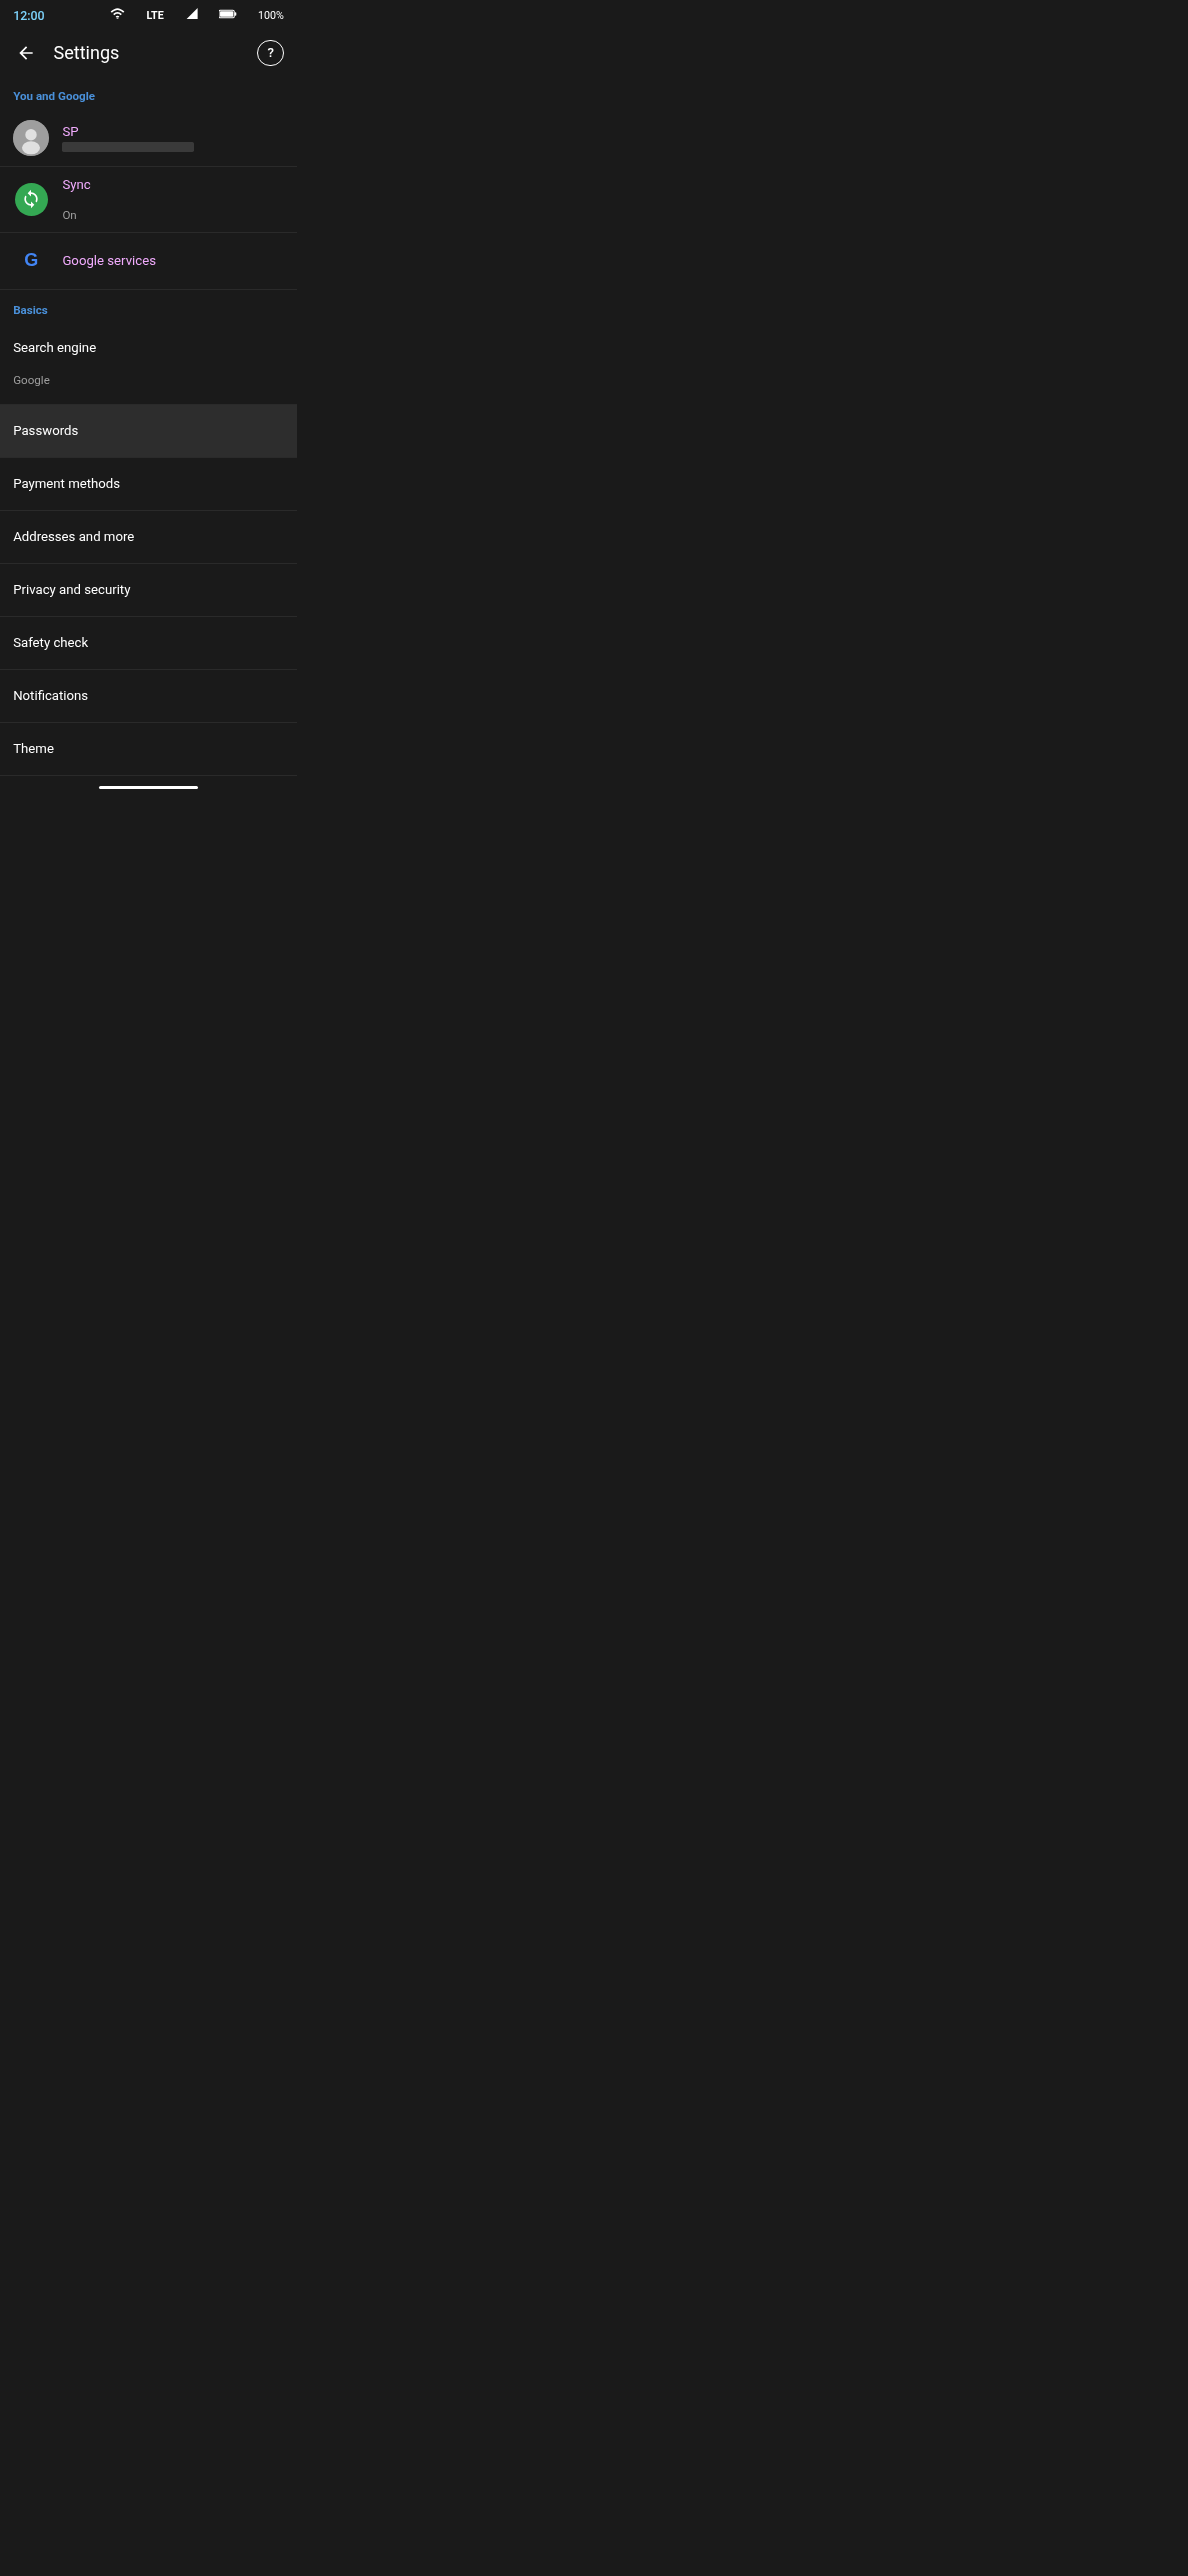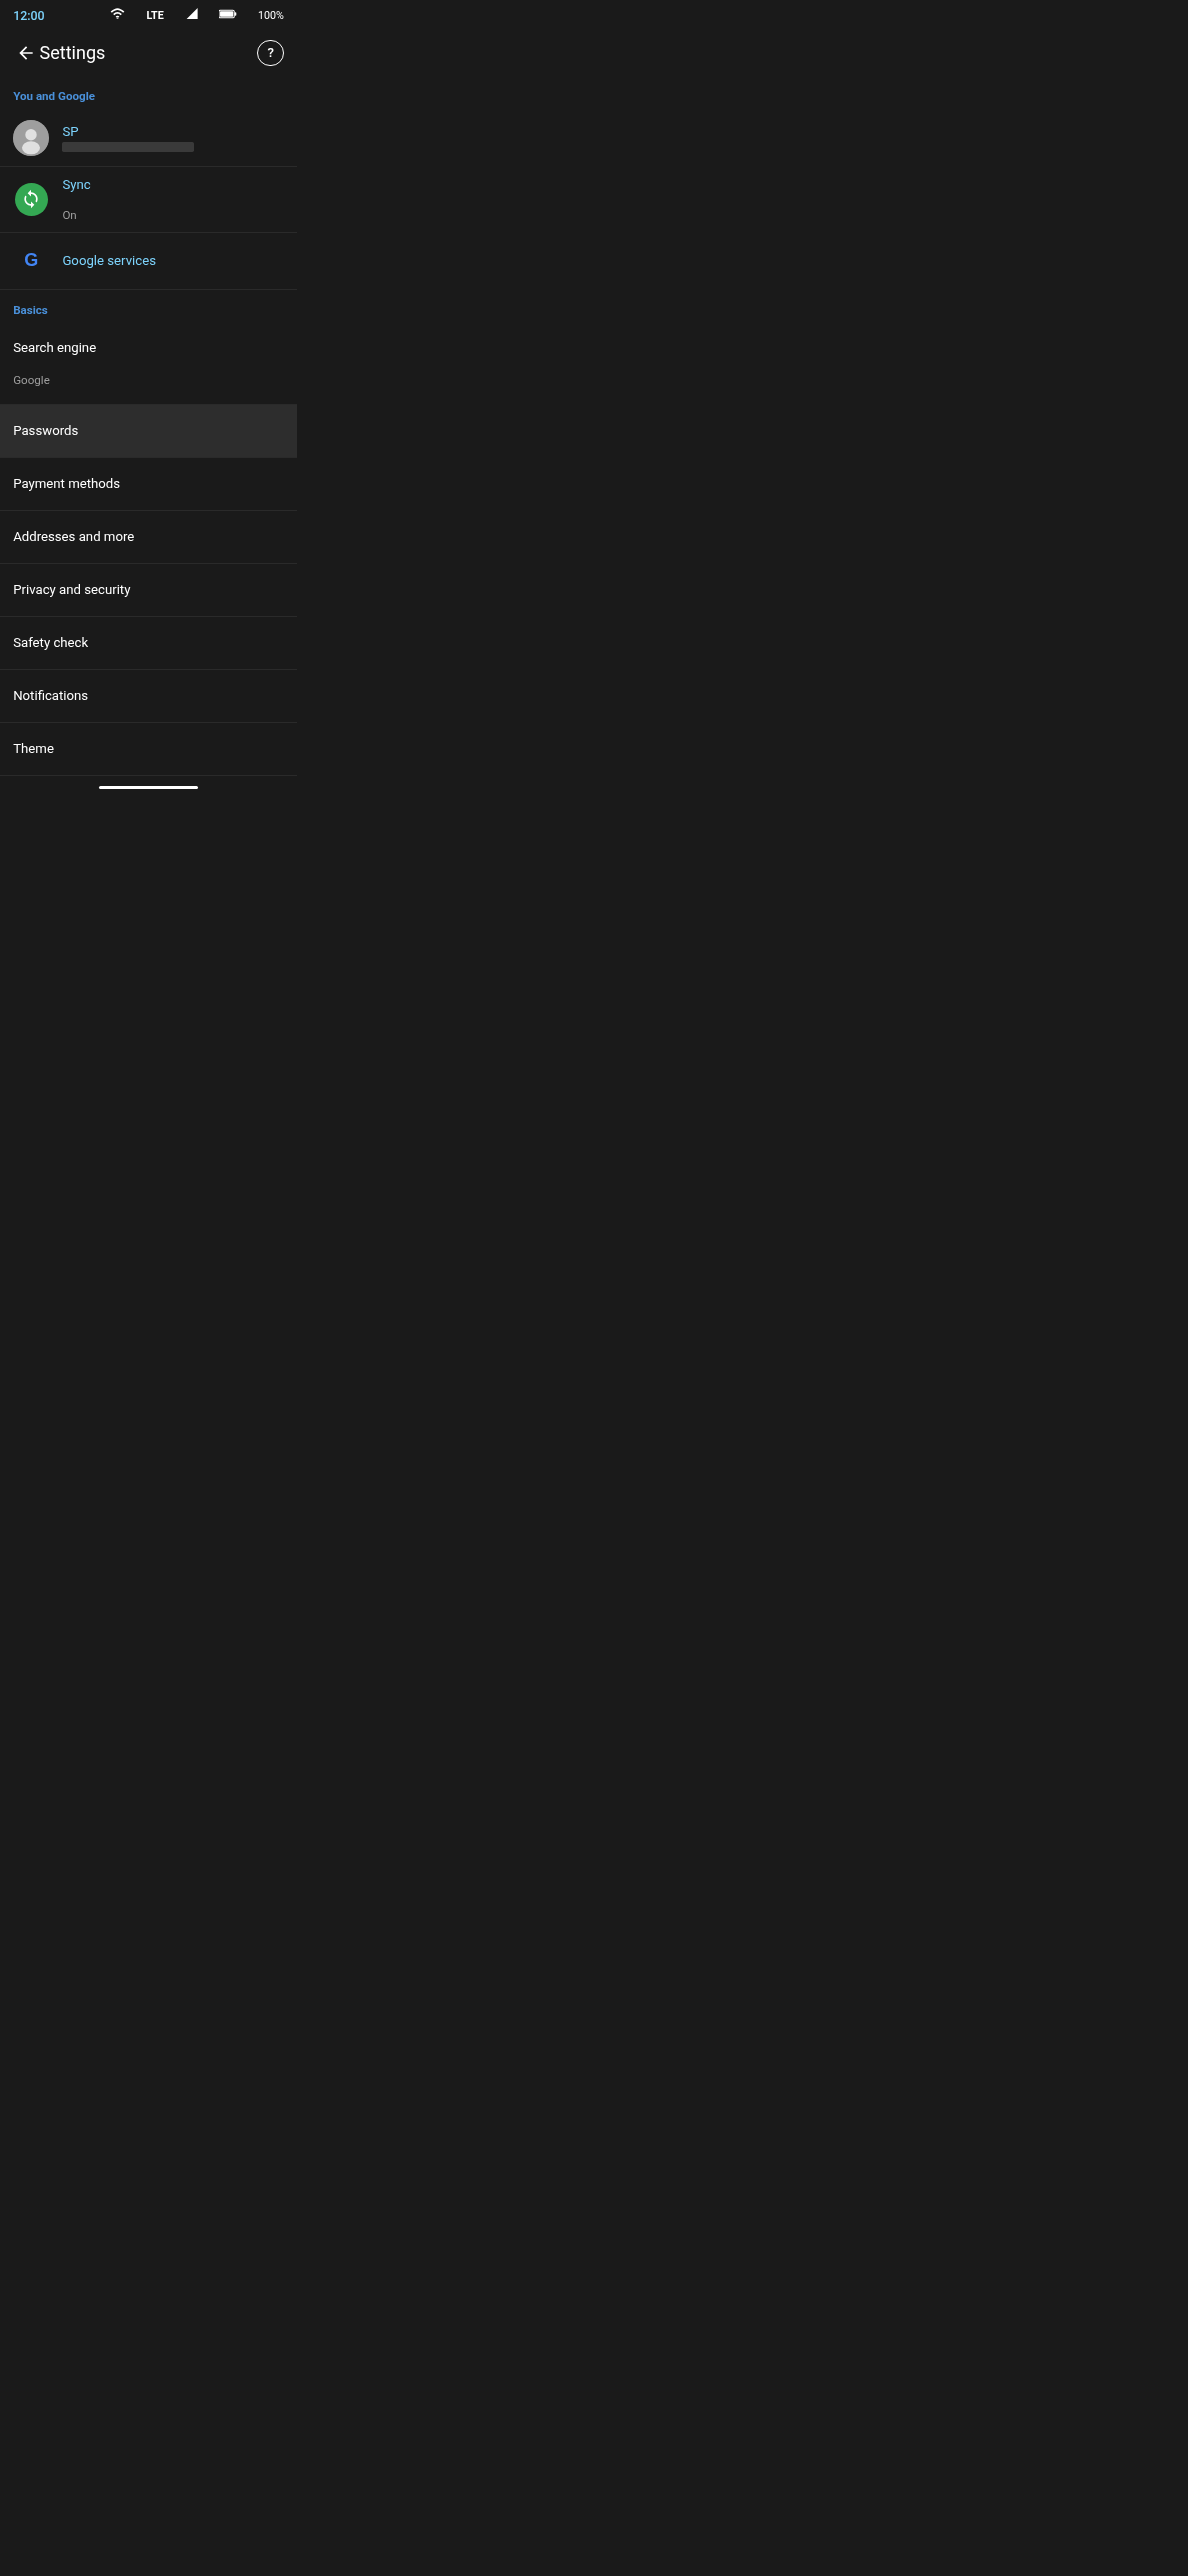--- a/index.html
+++ b/index.html
@@ -47,21 +47,21 @@
       align-items: center;
       justify-content: space-between;
       padding: 6.6px 13.2px;
       height: 46px;
       background-color: #1a1a1a;
     }
 
     .toolbar-left {
       display: flex;
       align-items: center;
-      gap: 0;
+      gap: 14px;
     }
 
     .back-button {
       cursor: pointer;
       display: flex;
       align-items: center;
       justify-content: center;
       width: 26.4px;
       height: 26.4px;
     }
@@ -142,21 +142,21 @@
       color: #4285f4;
       font-family: Arial, sans-serif;
     }
 
     .item-text {
       flex: 1;
     }
 
     .item-title {
       font-size: 13.2px;
-      color: #7dd3fc;
+      color: #f0abfc;
       font-weight: 400;
     }
 
     .item-subtitle {
       font-size: 11.6px;
       color: #9e9e9e;
       margin-top: 16px;
     }
 
     .item-subtitle-redacted {

